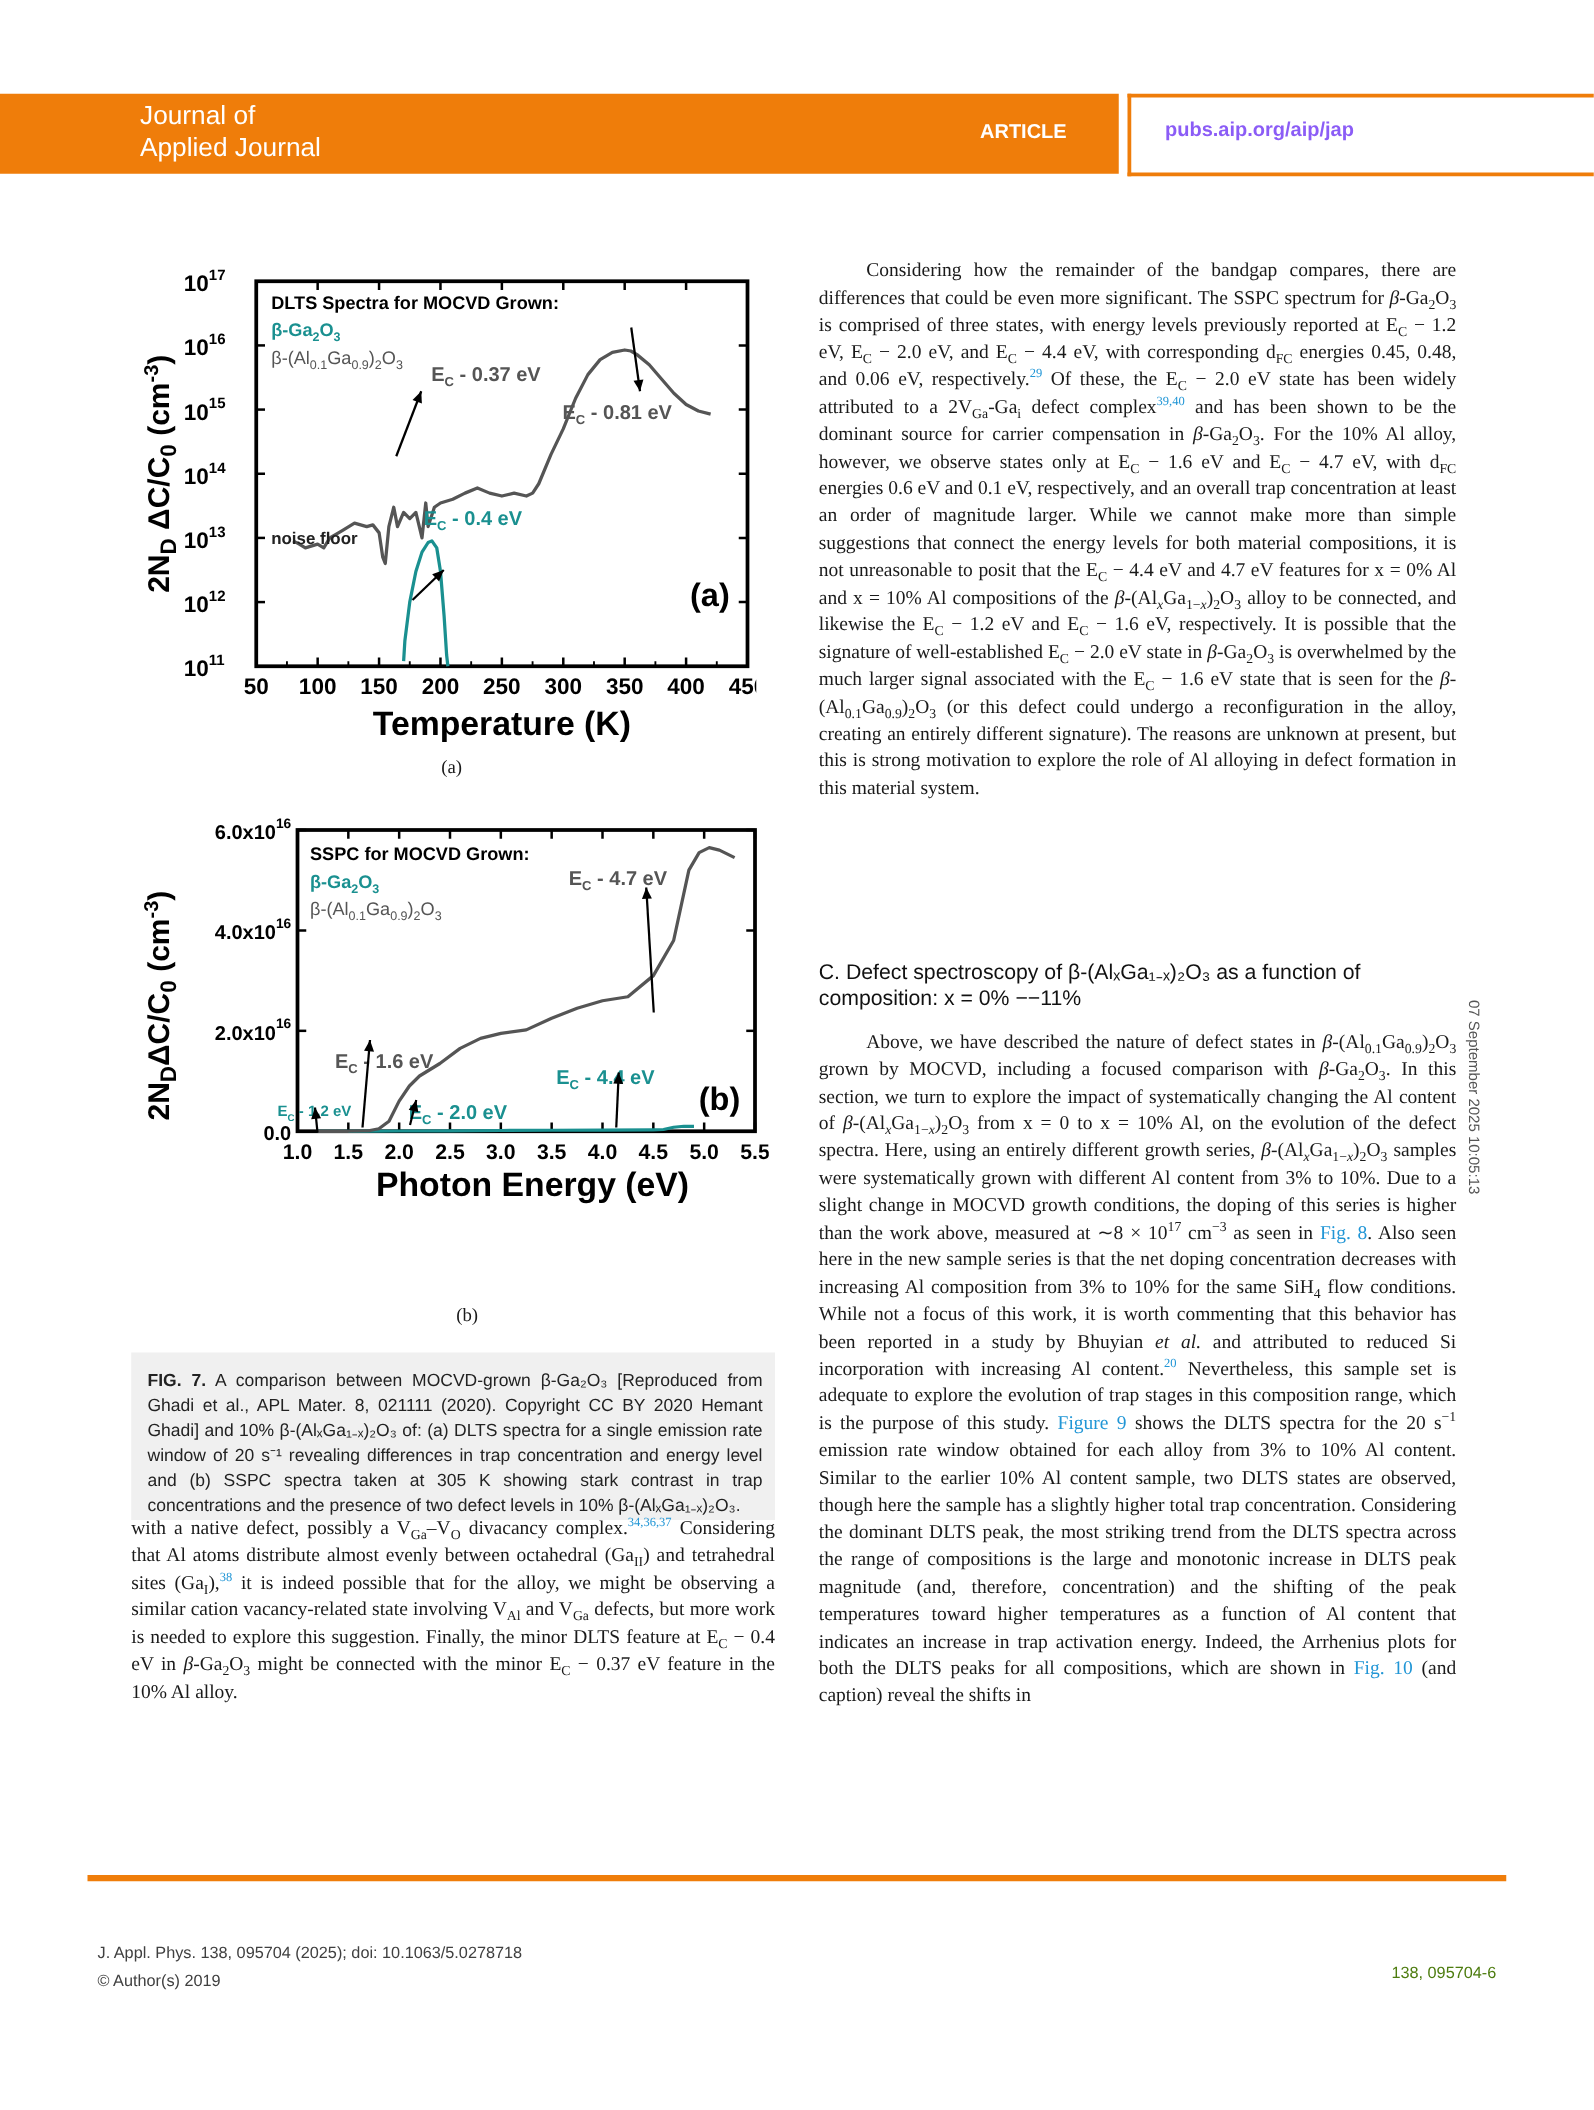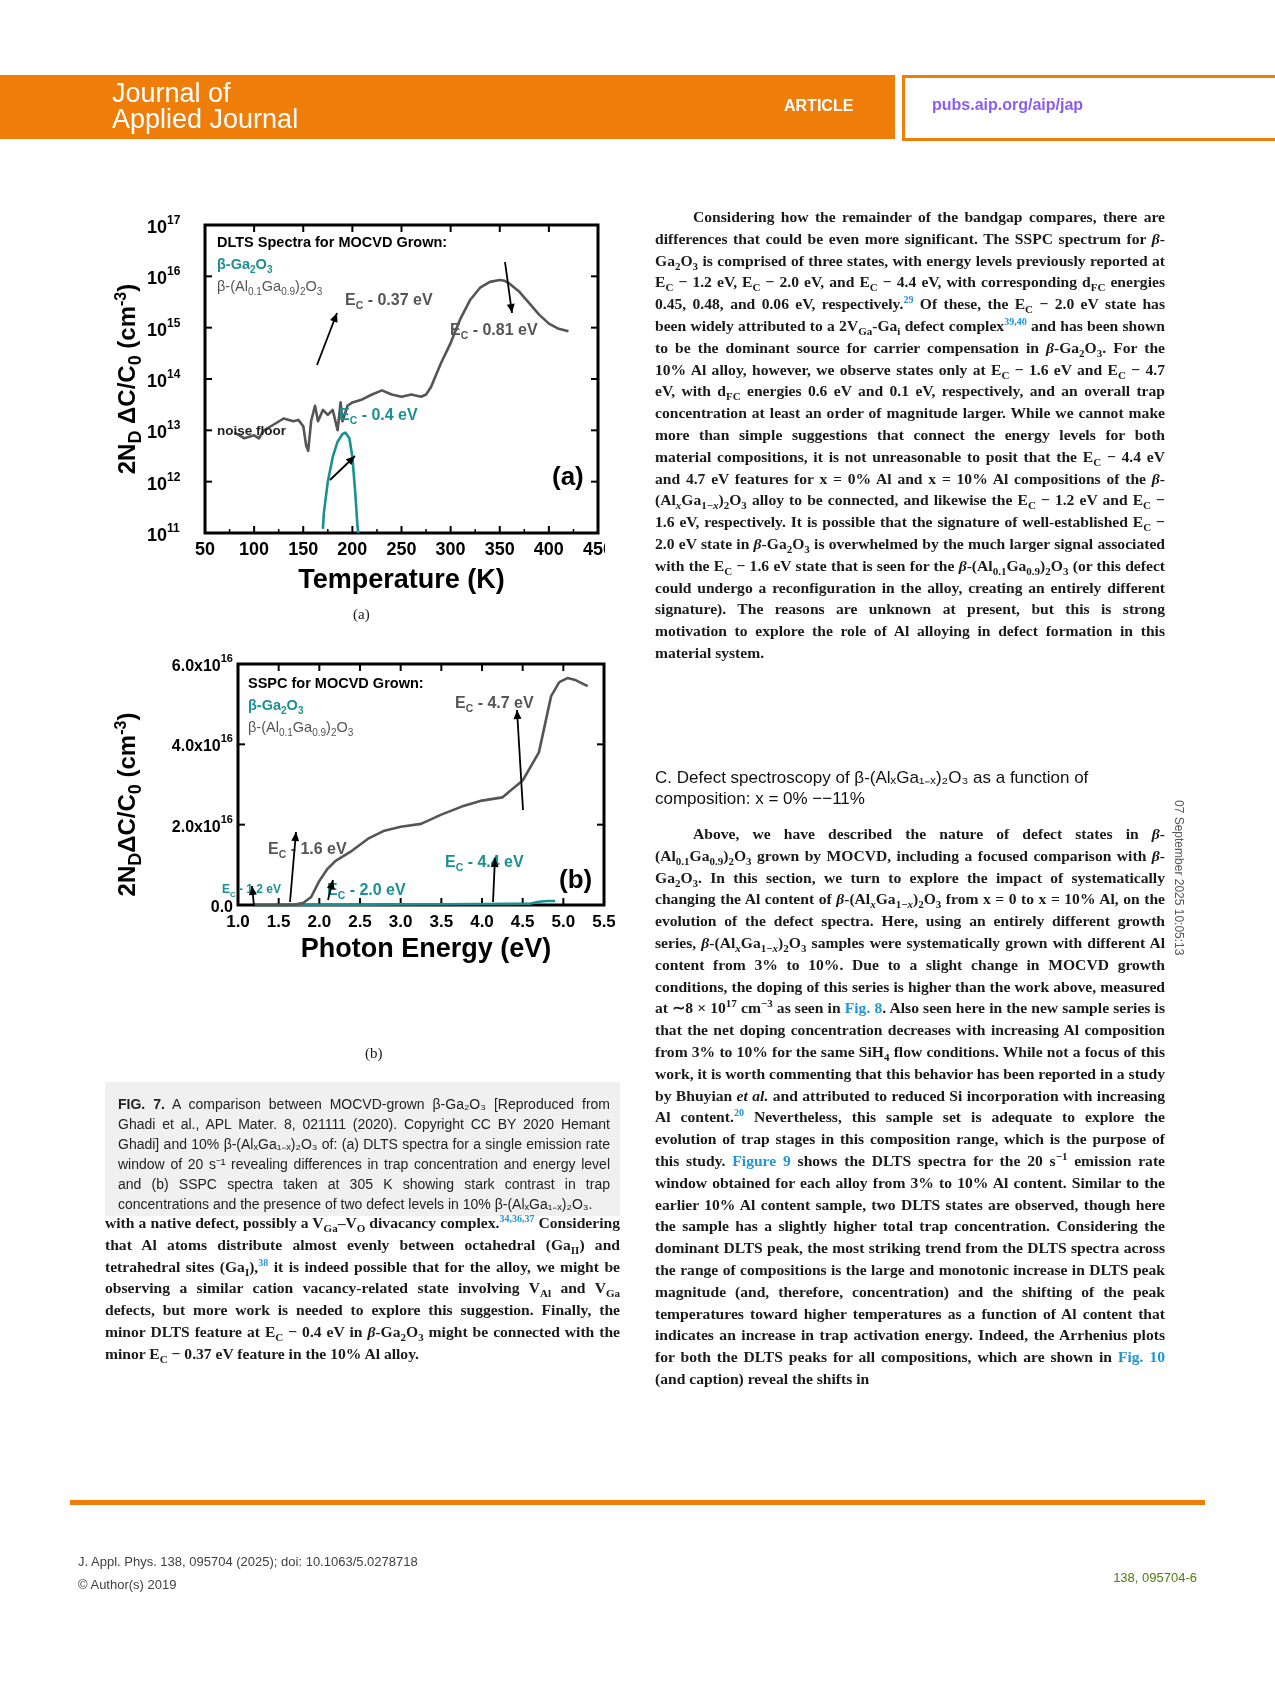--- a/index.html
+++ b/index.html
@@ -1,32 +1,32 @@
 <!DOCTYPE html>
 <html><head>
 <meta charset="utf-8">
 <style>
   html, body { margin: 0; padding: 0; background: #ffffff; }
   body { width: 1275px; height: 1688px; position: relative; overflow: hidden; font-family: "Liberation Serif", serif; color: #1a1a1a; }
   .hdr-band { position: absolute; left: 0; top: 75px; width: 895px; height: 64px; background: #ef7d0a; }
-  .hdr-journal { position: absolute; left: 112px; top: 80px; color: #fff; font-family: "Liberation Sans", sans-serif; font-size: 27px; line-height: 26px; }
+  .hdr-journal { position: absolute; left: 112px; top: 80px; color: #fff; font-family: "Liberation Sans", sans-serif; font-size: 21px; line-height: 26px; }
   .hdr-article { position: absolute; left: 784px; top: 97px; color: #fff; font-family: "Liberation Sans", sans-serif; font-weight: bold; font-size: 16px; }
   .hdr-box { position: absolute; left: 902px; top: 75px; width: 380px; height: 60px; border: 3px solid #ef7d0a; border-right: none; background: #fff; }
   .hdr-url { position: absolute; left: 932px; top: 96px; color: #8b5cf6; font-family: "Liberation Sans", sans-serif; font-weight: bold; font-size: 16px; text-decoration: none; }
 
   .fig { position: absolute; }
   .fig svg text { font-family: "Liberation Sans", sans-serif; }
   .sublabel { position: absolute; font-family: "Liberation Serif", serif; font-size: 15px; }
 
   .caption-box { position: absolute; left: 105px; top: 1082px; width: 515px; height: 134px; background: #f0f0f0; }
   .caption { position: absolute; left: 118px; top: 1094px; width: 492px; font-family: "Liberation Sans", sans-serif; font-size: 14px; line-height: 20px; text-align: justify; color: #222; }
   .caption b { font-weight: bold; }
 
   .col { position: absolute; font-size: 15.6px; line-height: 21.8px; text-align: justify; color: #1a1a1a; }
-  .col p { margin: 0; font-weight: bold; }
+  .col p { margin: 0; }
   .col p.indent { text-indent: 38px; }
   .ref { color: #2196d6; font-size: 10px; vertical-align: super; line-height: 0; }
   .link { color: #2196d6; }
   .sub { font-size: 11px; vertical-align: sub; line-height: 0; }
   .sup { font-size: 11px; vertical-align: super; line-height: 0; }
   .section-head { position: absolute; left: 655px; top: 767px; width: 515px; font-family: "Liberation Sans", sans-serif; font-size: 17px; line-height: 21px; color: #111; }
 
   .side-stamp { position: absolute; left: 1168px; top: 800px; width: 190px; height: 18px; transform-origin: 0 0; transform: rotate(90deg) translate(0, -18px); font-family: "Liberation Sans", sans-serif; font-size: 12px; color: #555; white-space: nowrap; }
 
   .foot-rule { position: absolute; left: 70px; top: 1500px; width: 1135px; height: 5px; background: #ef7d0a; }

